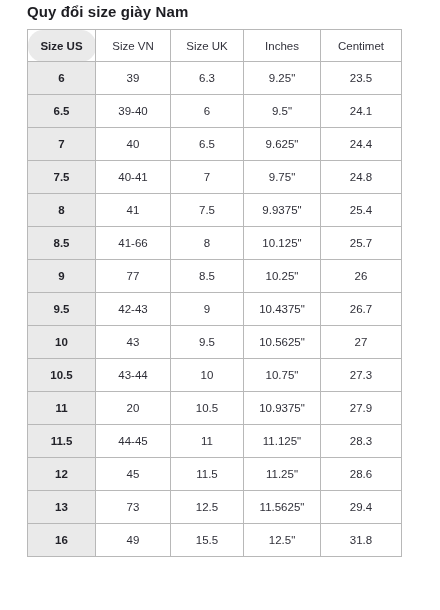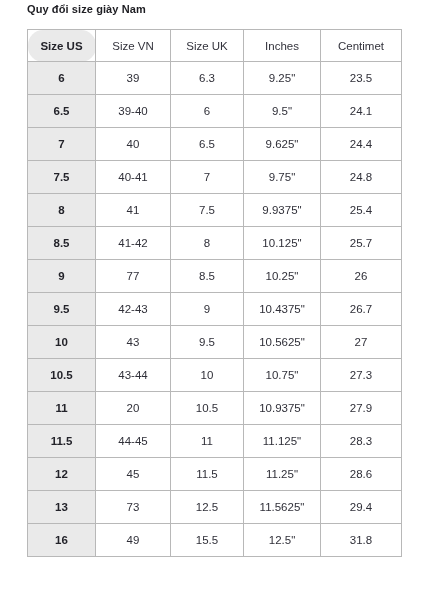--- a/index.html
+++ b/index.html
@@ -20,21 +20,21 @@
     position: relative;
     width: 440px;
     height: 610px;
     background: #ffffff;
   }
 
   #doc-title {
     position: absolute;
     left: 27px;
     top: 3px;
-    font-size: 11px;
+    font-size: 15px;
     font-weight: bold;
     color: #1d1d22;
     letter-spacing: 0.1px;
     white-space: nowrap;
   }
 
   #size-table-wrap {
     position: absolute;
     left: 27px;
     top: 29px;
@@ -140,21 +140,21 @@
           </tr>
           <tr>
             <td class="col-first">8</td>
             <td>41</td>
             <td>7.5</td>
             <td>9.9375"</td>
             <td>25.4</td>
           </tr>
           <tr>
             <td class="col-first">8.5</td>
-            <td>41-42</td>
+            <td>41-66</td>
             <td>8</td>
             <td>10.125"</td>
             <td>25.7</td>
           </tr>
           <tr>
             <td class="col-first">9</td>
             <td>77</td>
             <td>8.5</td>
             <td>10.25"</td>
             <td>26</td>

